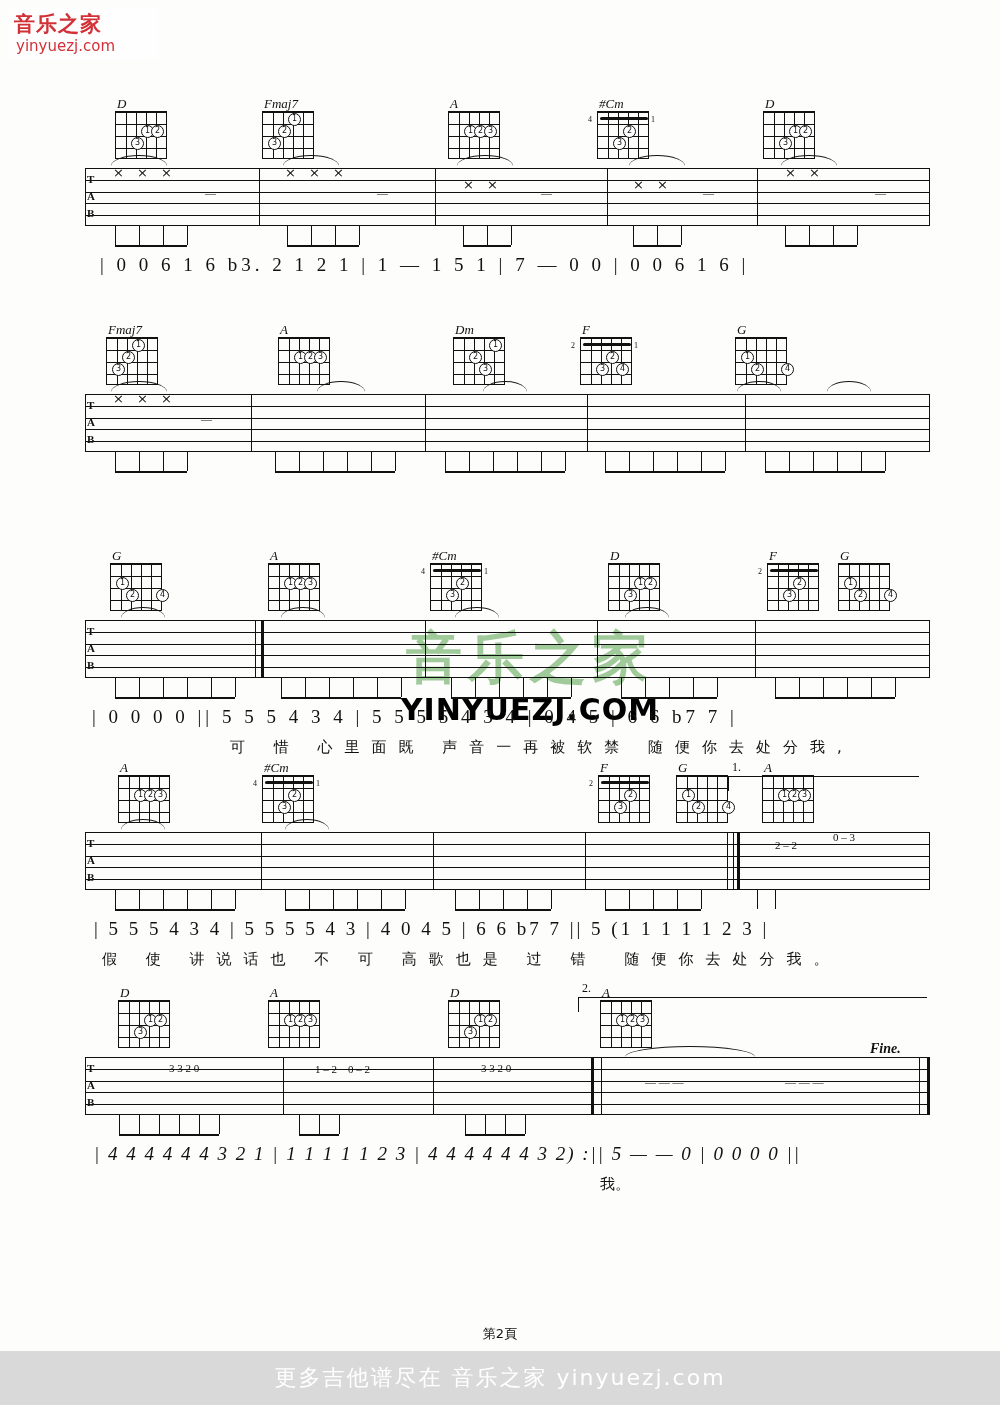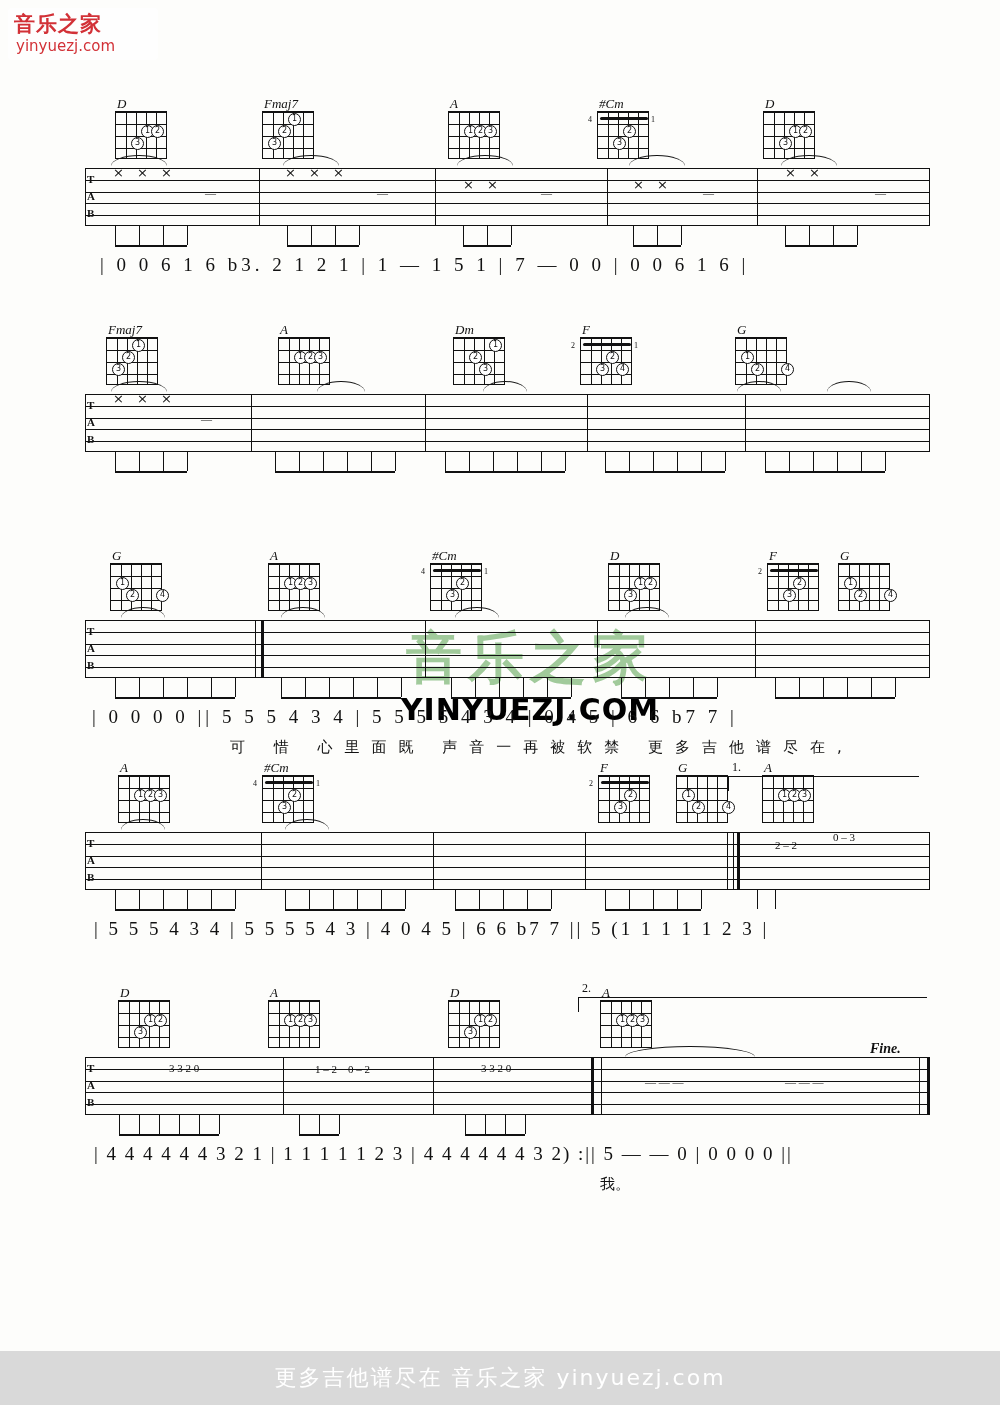--- a/index.html
+++ b/index.html
@@ -745,21 +745,21 @@
         <div class="stem" style="left:786px"></div>
           <div class="stem" style="left:810px"></div>
         <div class="beam" style="left:690px; width:120px"></div>
       </div>
     </div>
 
     <div class="melody" style="margin-top:26px">
       <span class="n" style="left:22px; letter-spacing:4px;">| 0 0 0 0 || 5 5 5 4 3 4 | 5 5 5 5 4 3 4 | 0 4 5 | 6 6 b7 7 |</span>
     </div>
     <div class="lyrics">
-      <span style="left:160px; letter-spacing:12px;">可 惜 心里面既 声音一再被软禁 更多吉他谱尽在,</span>
+      <span style="left:160px; letter-spacing:12px;">可 惜 心里面既 声音一再被软禁 随便你去处分我,</span>
     </div>
   </div>
 
   <div class="system" style="top:760px;">
     <div class="chord-row">
 
       <div class="chord" style="left:118px;">
         <div class="name">A</div>
         <div class="grid">
           <div class="v" style="left:10px"></div>
@@ -894,20 +894,23 @@
         <div class="stem" style="left:616px"></div>
         <div class="beam" style="left:520px; width:96px"></div>
         <div class="stem" style="left:672px"></div>
           <div class="stem" style="left:690px"></div>
       </div>
     </div>
 
     <div class="melody" style="margin-top:26px">
       <span class="n" style="left:24px; letter-spacing:3px;">| 5 5 5 4 3 4 | 5 5 5 5 4 3 | 4 0 4 5 | 6 6 b7 7 || 5 (1 1 1  1 1  2 3 |</span>
     </div>
+    <div class="lyrics">
+      <span style="left:32px; letter-spacing:12px;">假 使 讲说话也 不 可 高歌也是 过 错　随便你去处分我。</span>
+    </div>
   </div>
 
   <div class="system" style="top:985px;">
     <div class="chord-row">
 
       <div class="chord" style="left:118px;">
         <div class="name">D</div>
         <div class="grid">
           <div class="v" style="left:10px"></div>
             <div class="v" style="left:20px"></div>
@@ -1009,26 +1012,27 @@
         <div class="beam" style="left:214px; width:40px"></div>
         <div class="stem" style="left:380px"></div>
           <div class="stem" style="left:400px"></div>
         <div class="stem" style="left:420px"></div>
           <div class="stem" style="left:440px"></div>
         <div class="beam" style="left:380px; width:60px"></div>
       </div>
     </div>
 
     <div class="melody" style="margin-top:26px">
-      <span class="n" style="left:24px; letter-spacing:2px;">| 4 4 4 4 4 4 3 2 1 | 1 1 1 1 1 2 3 | 4 4 4 4 4 4 3 2) :|| 5 — — 0 | 0 0 0 0 ||</span>
+      <span class="n" style="left:24px; letter-spacing:2px;font-style:italic;">| 4 4 4 4 4 4 3 2 1 | 1 1 1 1 1 2 3 | 4 4 4 4 4 4 3 2) :|| 5 — — 0 | 0 0 0 0 ||</span>
     </div>
     <div class="lyrics">
       <span style="left:530px;">我。</span>
     </div>
     <div class="fine" style="left:870px; top:56px;">Fine.</div>
   </div>
 
+  <div class="page-num">第2頁</div>
 
   <div class="footer-band">
     <span>更多吉他谱尽在  音乐之家  yinyuezj.com</span>
   </div>
 
 </div>
 
 </body></html>

